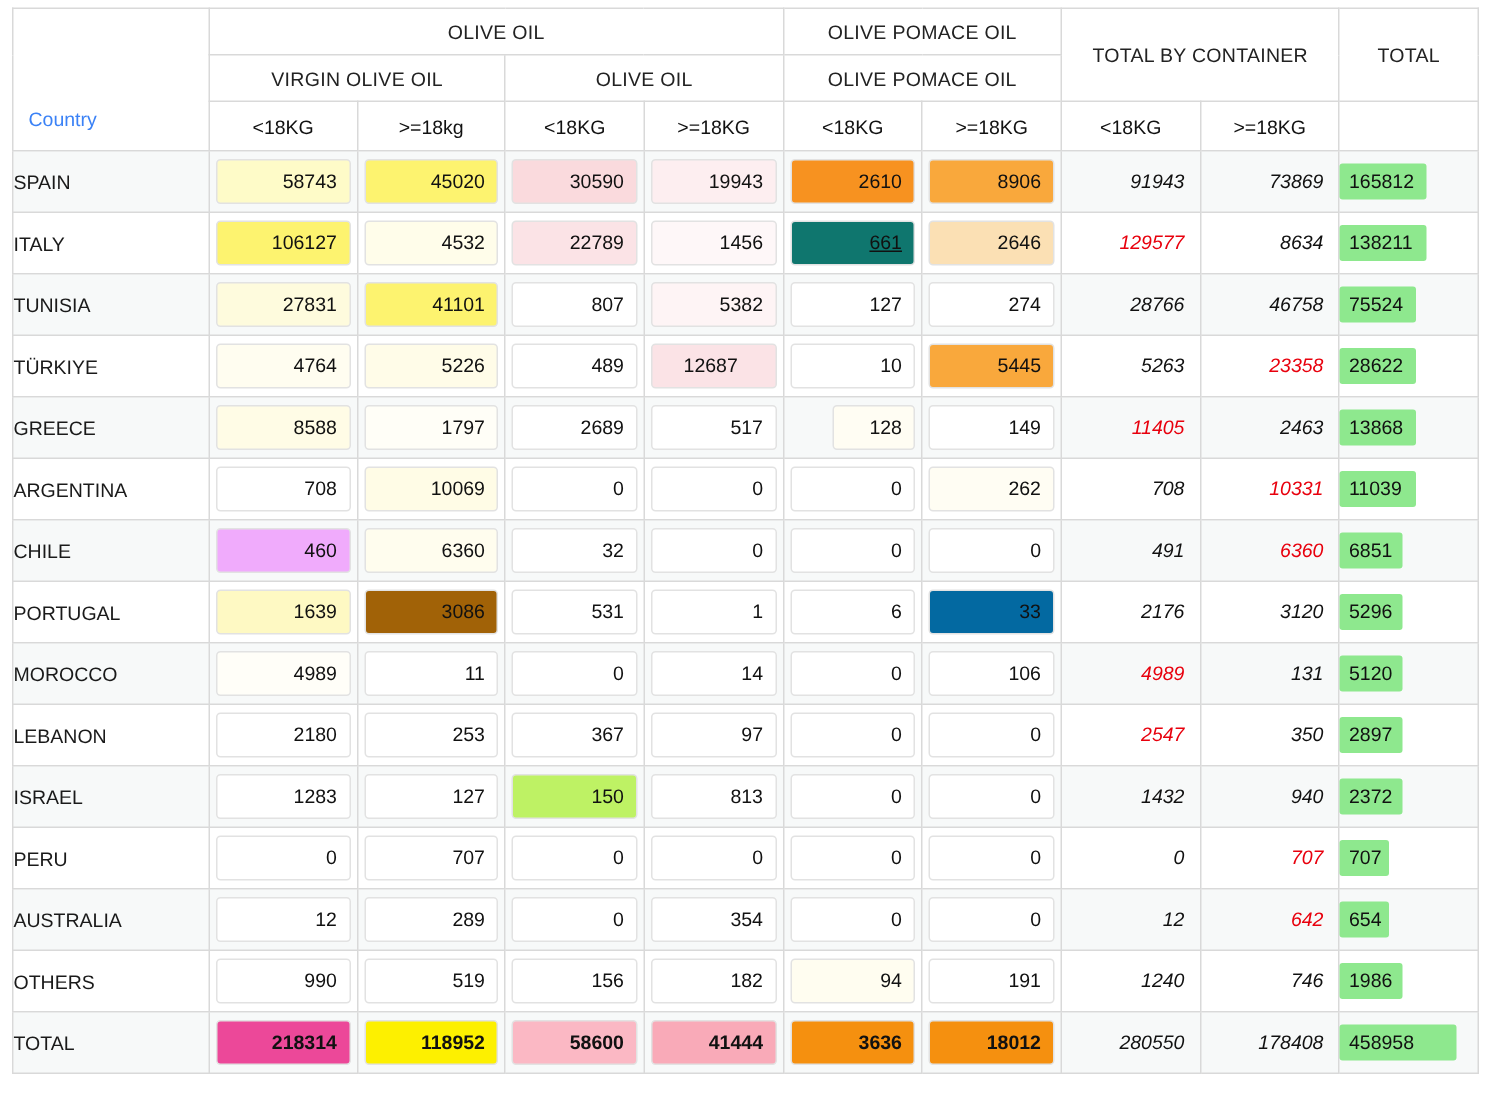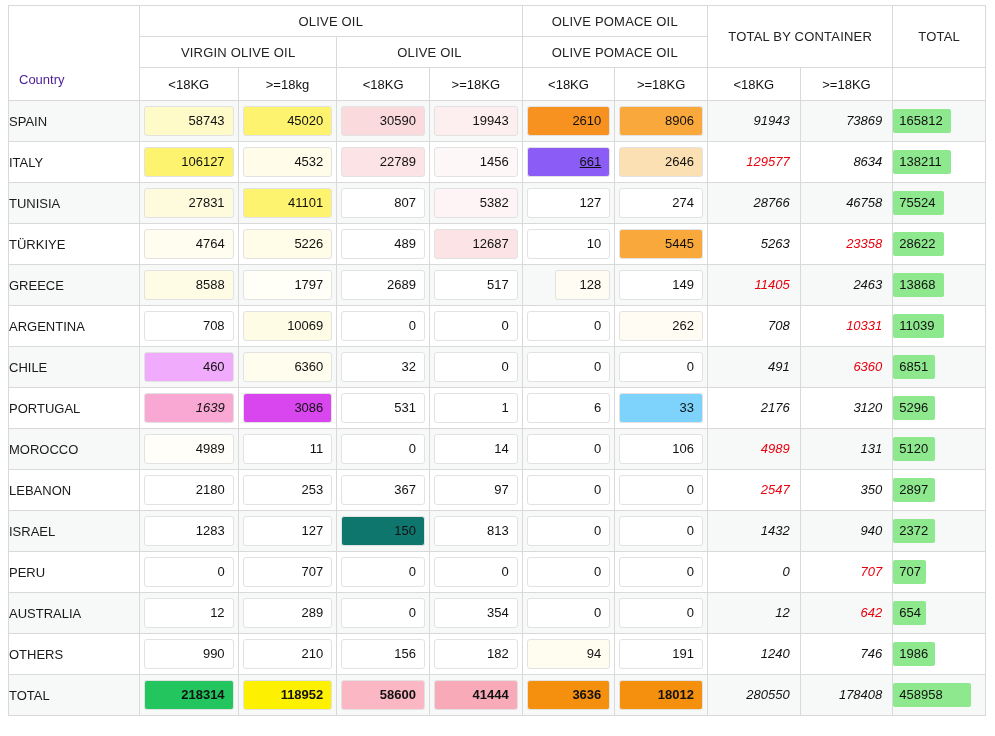--- a/index.html
+++ b/index.html
@@ -47,21 +47,21 @@
   .hdr-sub {
     text-align: center;
     font-size: 13px;
     height: 32px;
     background: #ffffff;
   }
   .country-hdr {
     text-align: left;
     padding-left: 10px;
     font-size: 13px;
-    color: #4c1d95;
+    color: #3b82f6;
     background: #ffffff;
   }
   .blank { background: #ffffff; }
 
   
   td.country {
     text-align: left;
     padding-left: 10px;
     font-weight: bold;
     font-size: 13px;
@@ -201,21 +201,21 @@
           <td class="num">
             <span class="cellbox" style="background: rgb(255, 253, 234);">4532</span>
           </td>
           <td class="num">
             <span class="cellbox" style="background: rgb(251, 227, 230);">22789</span>
           </td>
           <td class="num">
             <span class="cellbox" style="background: rgb(254, 247, 248);">1456</span>
           </td>
           <td class="num">
-            <span class="cellbox" style="background: #8b5cf6; text-decoration: underline;">661</span>
+            <span class="cellbox" style="background: #0f766e; text-decoration: underline;">661</span>
           </td>
           <td class="num">
             <span class="cellbox" style="background: rgb(251, 224, 180);">2646</span>
           </td>
           <td class="num">
             <span class="plain italic red">129577</span>
           </td>
           <td class="num">
             <span class="plain italic">8634</span>
           </td>
@@ -258,21 +258,21 @@
           <td class="num">
             <span class="cellbox" style="background: rgb(255, 253, 240);">4764</span>
           </td>
           <td class="num">
             <span class="cellbox" style="background: rgb(255, 252, 232);">5226</span>
           </td>
           <td class="num">
             <span class="cellbox" style="background: rgb(255, 255, 255);">489</span>
           </td>
           <td class="num">
-            <span class="cellbox" style="background: rgb(251, 227, 230);">12687</span>
+            <span class="cellbox" style="background: rgb(251, 227, 230); text-align: center;">12687</span>
           </td>
           <td class="num">
             <span class="cellbox" style="background: rgb(255, 255, 255);">10</span>
           </td>
           <td class="num">
             <span class="cellbox" style="background: rgb(249, 168, 60);">5445</span>
           </td>
           <td class="num">
             <span class="plain italic">5263</span>
           </td>
@@ -369,36 +369,36 @@
           <td class="num">
             <span class="plain italic red">6360</span>
           </td>
           <td class="num">
             <span class="greenmark"><span class="bar" style="width: 42px;"></span><span class="txt">6851</span></span>
           </td>
         </tr>
         <tr class="rowwhite">
           <td class="country">PORTUGAL</td>
           <td class="num">
-            <span class="cellbox" style="background: #f9a8d4; font-style: italic;">1639</span>
-          </td>
-          <td class="num">
-            <span class="cellbox" style="background: #d946ef;">3086</span>
+            <span class="cellbox" style="background: #fef9c3;">1639</span>
+          </td>
+          <td class="num">
+            <span class="cellbox" style="background: #a16207;">3086</span>
           </td>
           <td class="num">
             <span class="cellbox" style="background: rgb(255, 255, 255);">531</span>
           </td>
           <td class="num">
             <span class="cellbox" style="background: rgb(255, 255, 255);">1</span>
           </td>
           <td class="num">
             <span class="cellbox" style="background: rgb(255, 255, 255);">6</span>
           </td>
           <td class="num">
-            <span class="cellbox" style="background: #7dd3fc; text-align: right;">33</span>
+            <span class="cellbox" style="background: #0369a1; text-align: right;">33</span>
           </td>
           <td class="num">
             <span class="plain italic">2176</span>
           </td>
           <td class="num">
             <span class="plain italic">3120</span>
           </td>
           <td class="num">
             <span class="greenmark"><span class="bar" style="width: 42px;"></span><span class="txt">5296</span></span>
           </td>
@@ -465,21 +465,21 @@
         </tr>
         <tr class="rowalt">
           <td class="country">ISRAEL</td>
           <td class="num">
             <span class="cellbox" style="background: rgb(255, 255, 255);">1283</span>
           </td>
           <td class="num">
             <span class="cellbox" style="background: rgb(255, 255, 255);">127</span>
           </td>
           <td class="num">
-            <span class="cellbox" style="background: #0f766e;">150</span>
+            <span class="cellbox" style="background: #bef264;">150</span>
           </td>
           <td class="num">
             <span class="cellbox" style="background: rgb(255, 255, 255);">813</span>
           </td>
           <td class="num">
             <span class="cellbox" style="background: rgb(255, 255, 255);">0</span>
           </td>
           <td class="num">
             <span class="cellbox" style="background: rgb(255, 255, 255);">0</span>
           </td>
@@ -552,21 +552,21 @@
           <td class="num">
             <span class="greenmark"><span class="bar" style="width: 33px;"></span><span class="txt">654</span></span>
           </td>
         </tr>
         <tr class="rowwhite">
           <td class="country">OTHERS</td>
           <td class="num">
             <span class="cellbox" style="background: rgb(255, 255, 255);">990</span>
           </td>
           <td class="num">
-            <span class="cellbox" style="background: rgb(255, 255, 255);">210</span>
+            <span class="cellbox" style="background: rgb(255, 255, 255);">519</span>
           </td>
           <td class="num">
             <span class="cellbox" style="background: rgb(255, 255, 255);">156</span>
           </td>
           <td class="num">
             <span class="cellbox" style="background: rgb(255, 255, 255);">182</span>
           </td>
           <td class="num">
             <span class="cellbox" style="background: rgb(255, 253, 240);">94</span>
           </td>
@@ -579,21 +579,21 @@
           <td class="num">
             <span class="plain italic">746</span>
           </td>
           <td class="num">
             <span class="greenmark"><span class="bar" style="width: 42px;"></span><span class="txt">1986</span></span>
           </td>
         </tr>
         <tr class="rowalt totalrow">
           <td class="country">TOTAL</td>
           <td class="num">
-            <span class="cellbox" style="background: #22c55e;">218314</span>
+            <span class="cellbox" style="background: #ec4899;">218314</span>
           </td>
           <td class="num">
             <span class="cellbox" style="background: rgb(253, 240, 0);">118952</span>
           </td>
           <td class="num">
             <span class="cellbox" style="background: rgb(251, 184, 196);">58600</span>
           </td>
           <td class="num">
             <span class="cellbox" style="background: rgb(249, 170, 184);">41444</span>
           </td>

